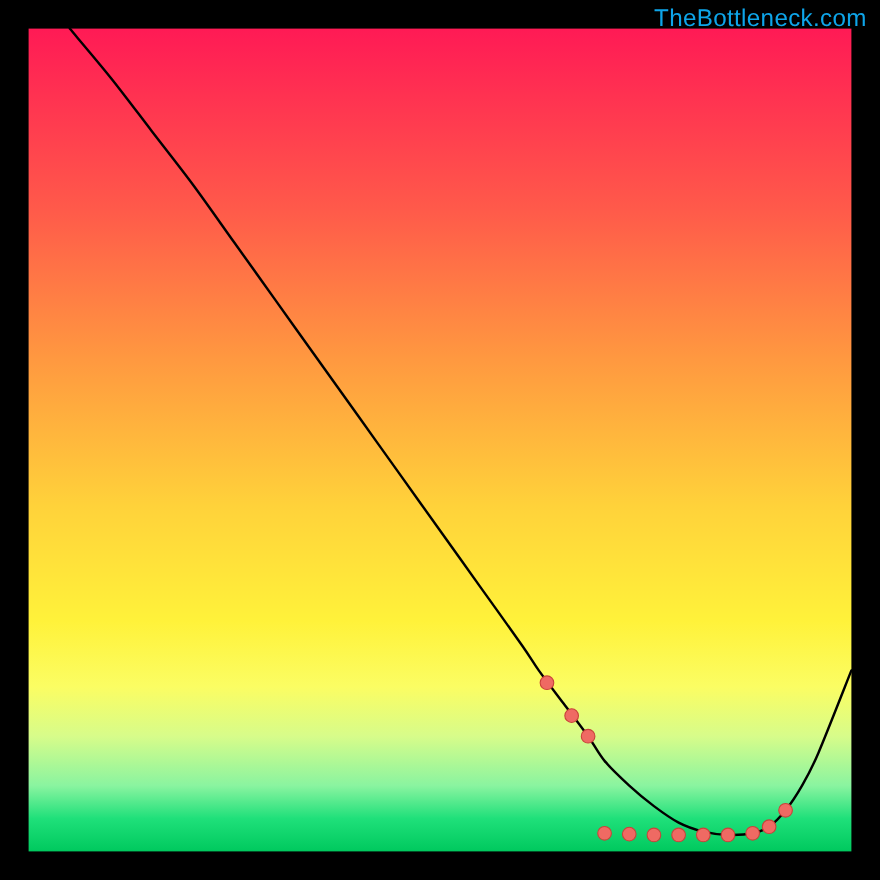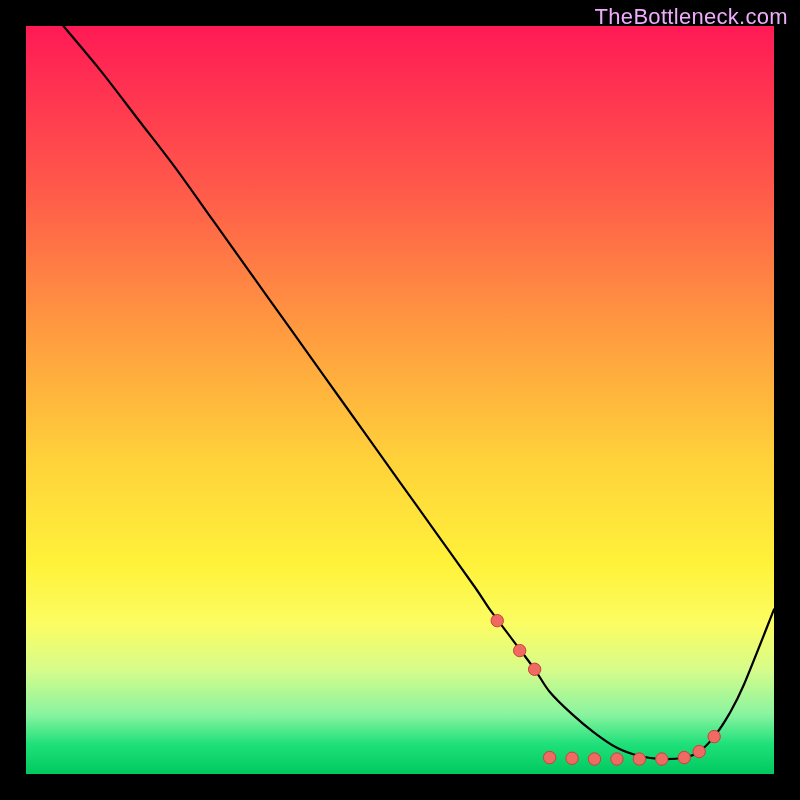--- a/index.html
+++ b/index.html
@@ -28,21 +28,21 @@
       #d7fc8a 86%,
       #8af4a0 92%,
       #1fe07a 96%,
       #00c95e 100%
     );
   }
   .watermark {
     position: absolute;
     top: 4px;
     right: 12px;
-    color: #f0abfc;
+    color: #0ea5e9;
     font-size: 22px;
     font-weight: 500;
     letter-spacing: 0.3px;
     user-select: none;
   }
   svg.plot {
     position: absolute;
     left: 0;
     top: 0;
     width: 748px;

